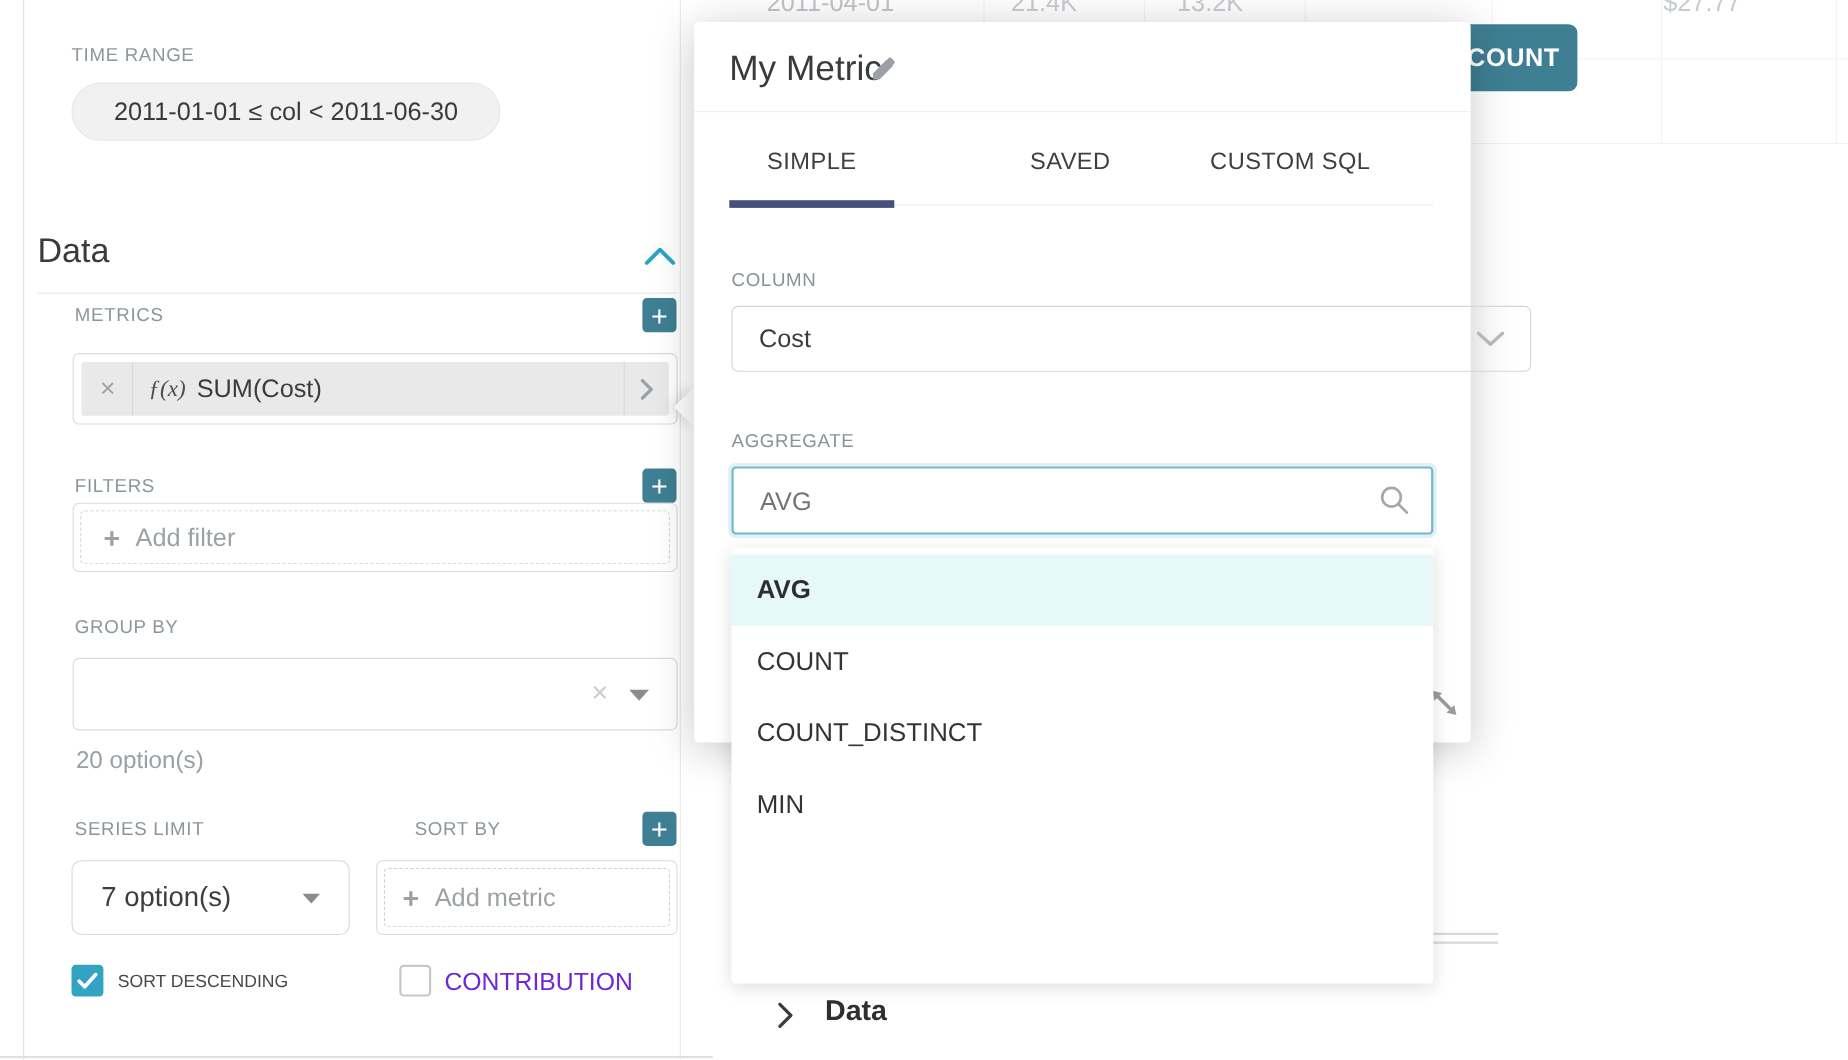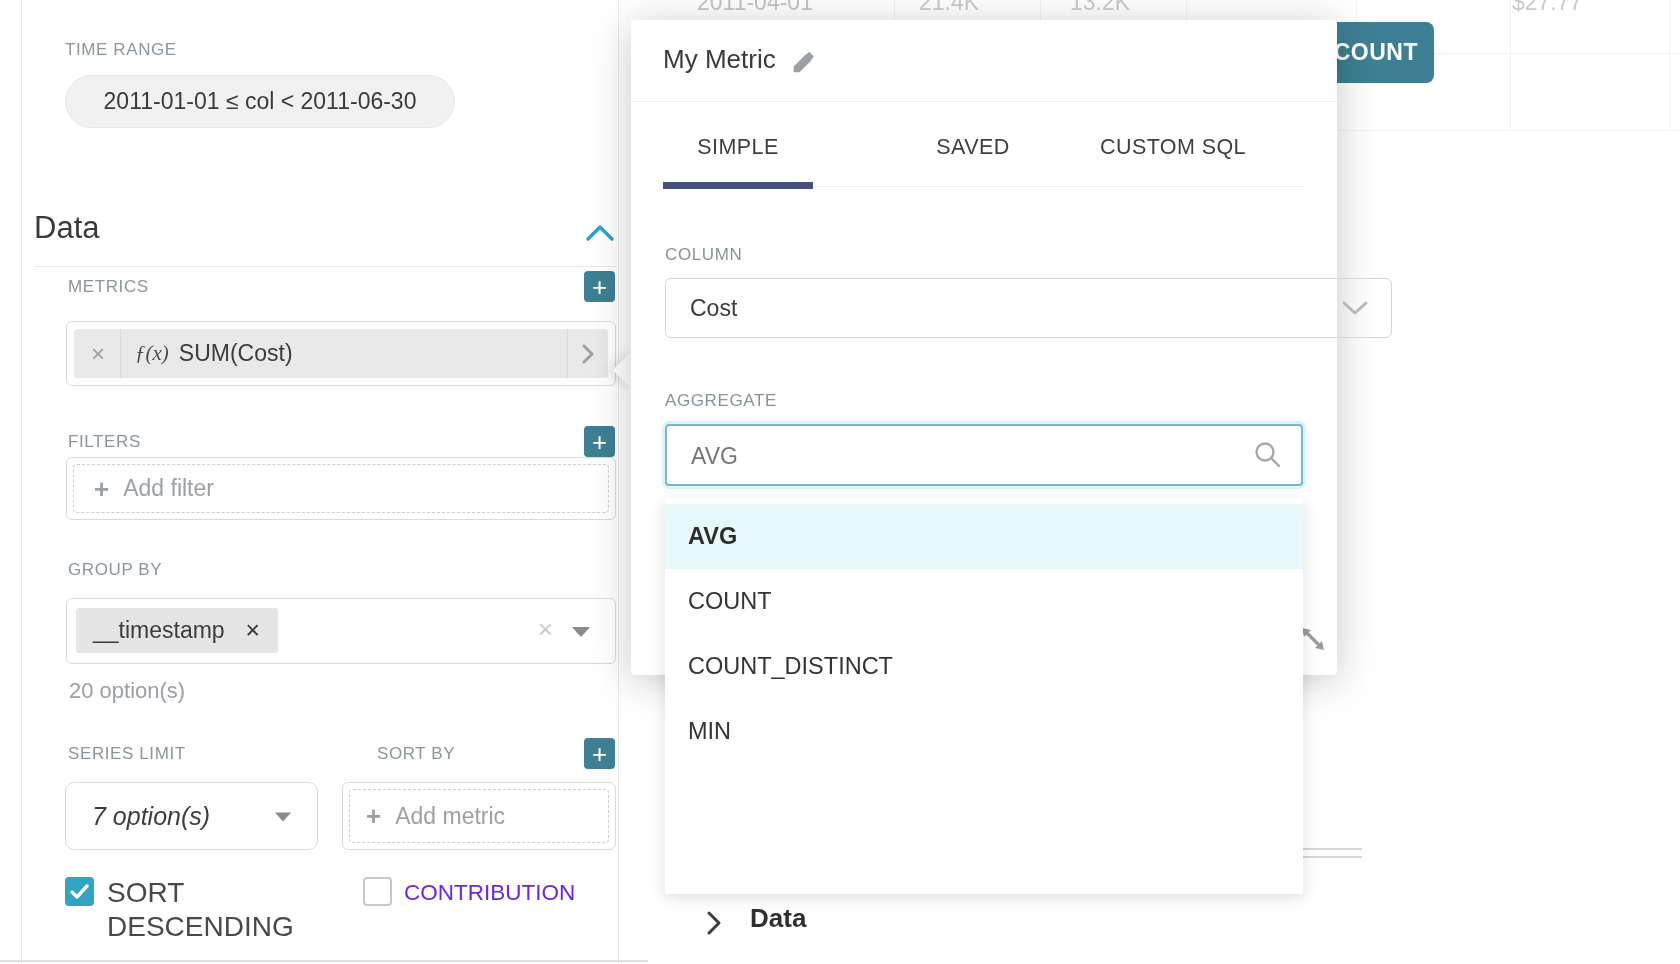--- a/index.html
+++ b/index.html
@@ -96,65 +96,60 @@
   <div class="abs plusbtn" style="left:584px;top:426px;">+</div>
   <div class="abs outerbox" style="left:66px;top:457px;width:550px;height:63px;cursor:pointer;">
     <div class="dashedbox">
       <span class="plus-glyph">+</span>
       <span>Add filter</span>
     </div>
   </div>
 
   <div class="abs seclabel" style="left:68px;top:560px;">GROUP BY</div>
   <div class="abs outerbox" style="left:66px;top:598px;width:550px;height:66px;cursor:pointer;">
-    <div style="position:absolute;left:9px;top:9px;height:45px;background:#e5e5e5;border-radius:3px;
-         display:flex;align-items:center;padding:0 17px;">
-      <span style="font-size:23px;color:#3c3c3c;">__timestamp</span>
-      <span style="font-size:19px;font-weight:700;color:#3a3a3a;margin-left:20px;cursor:pointer;">✕</span>
-    </div>
     <span style="position:absolute;right:62px;top:50%;transform:translateY(-54%);font-size:26px;color:#cbcbcb;cursor:pointer;">×</span>
     <div class="tri-down" style="position:absolute;right:25px;top:50%;transform:translateY(-40%);"></div>
   </div>
   <div class="abs" style="left:69px;top:678px;font-size:22px;color:#9aa0a5;">20 option(s)</div>
 
   <div class="abs seclabel" style="left:68px;top:744px;">SERIES LIMIT</div>
   <div class="abs seclabel" style="left:362px;top:744px;margin-left:15px;">SORT BY</div>
   <div class="abs plusbtn" style="left:584px;top:738px;">+</div>
 
   <div class="abs outerbox" style="left:65px;top:782px;width:253px;height:68px;border-radius:9px;cursor:pointer;">
-    <span style="position:absolute;left:26px;top:50%;transform:translateY(-50%);font-size:25px;color:#3d3d3d;font-style:italic;">7 option(s)</span>
+    <span style="position:absolute;left:26px;top:50%;transform:translateY(-50%);font-size:25px;color:#3d3d3d;">7 option(s)</span>
     <div class="tri-down" style="position:absolute;right:26px;top:50%;transform:translateY(-40%);border-left-width:8px;border-right-width:8px;border-top-width:9px;"></div>
   </div>
 
   <div class="abs outerbox" style="left:342px;top:782px;width:274px;height:68px;cursor:pointer;">
     <div class="dashedbox">
       <span class="plus-glyph" style="margin-left:16px;">+</span>
       <span>Add metric</span>
     </div>
   </div>
 
   <div class="abs" style="left:65px;top:877px;width:29px;height:29px;background:#33a3c2;border-radius:4px;cursor:pointer;
        display:flex;align-items:center;justify-content:center;">
     <svg width="19" height="15" viewBox="0 0 19 15">
       <polyline points="2,8 7,13 17,2" fill="none" stroke="#fff" stroke-width="3.4" stroke-linecap="round" stroke-linejoin="round"></polyline>
     </svg>
   </div>
-  <div class="abs" style="left:107px;top:876px;width:170px;font-size:28px;color:#46494c;line-height:34px;">SORT DESCENDING</div>
+  <div class="abs" style="left:107px;top:876px;width:170px;font-size:16px;color:#46494c;line-height:34px;">SORT DESCENDING</div>
 
   <div class="abs" style="left:363px;top:877px;width:29px;height:29px;background:#fff;border:2px solid #c8c8c8;border-radius:4px;
        box-sizing:border-box;cursor:pointer;"></div>
   <div class="abs" style="left:404px;top:880px;font-size:22.5px;color:#6d28d9;">CONTRIBUTION</div>
 
   <div class="abs" style="left:618px;top:357px;width:26px;height:26px;background:#fff;transform:rotate(45deg);
        box-shadow:-4px 4px 10px rgba(0,0,0,0.10);z-index:9;"></div>
 
   <div class="abs" style="left:631px;top:20px;width:706px;height:655px;background:#fff;border-radius:4px;
        box-shadow:0 6px 40px rgba(0,0,0,0.22);z-index:10;">
 
-    <div class="abs" style="left:32px;top:24px;font-size:26px;color:#3b3b3b;">My Metric</div>
+    <div class="abs" style="left:32px;top:24px;font-size:32px;color:#3b3b3b;">My Metric</div>
     <svg class="abs" style="left:158px;top:29px;cursor:pointer;" width="28" height="28" viewBox="0 0 24 24">
       <path d="M14.5 4.5 L19.5 9.5 L9 20 L4 20 L4 15 Z" fill="#9aa0a5"></path>
       <path d="M16 3 L18.2 0.8 C18.8 0.2 19.8 0.2 20.4 0.8 L23.2 3.6 C23.8 4.2 23.8 5.2 23.2 5.8 L21 8 Z" fill="#9aa0a5" transform="scale(0.85) translate(1,3)"></path>
     </svg>
     <div class="abs hline" style="left:0;top:81px;width:706px;background:#efefef;"></div>
 
     <div class="abs tabtxt" style="left:32px;top:115px;width:150px;">SIMPLE</div>
     <div class="abs tabtxt" style="left:252px;top:115px;width:180px;">SAVED</div>
     <div class="abs tabtxt" style="left:442px;top:115px;width:200px;">CUSTOM SQL</div>
     <div class="abs hline" style="left:32px;top:166px;width:640px;background:#ececec;"></div>

